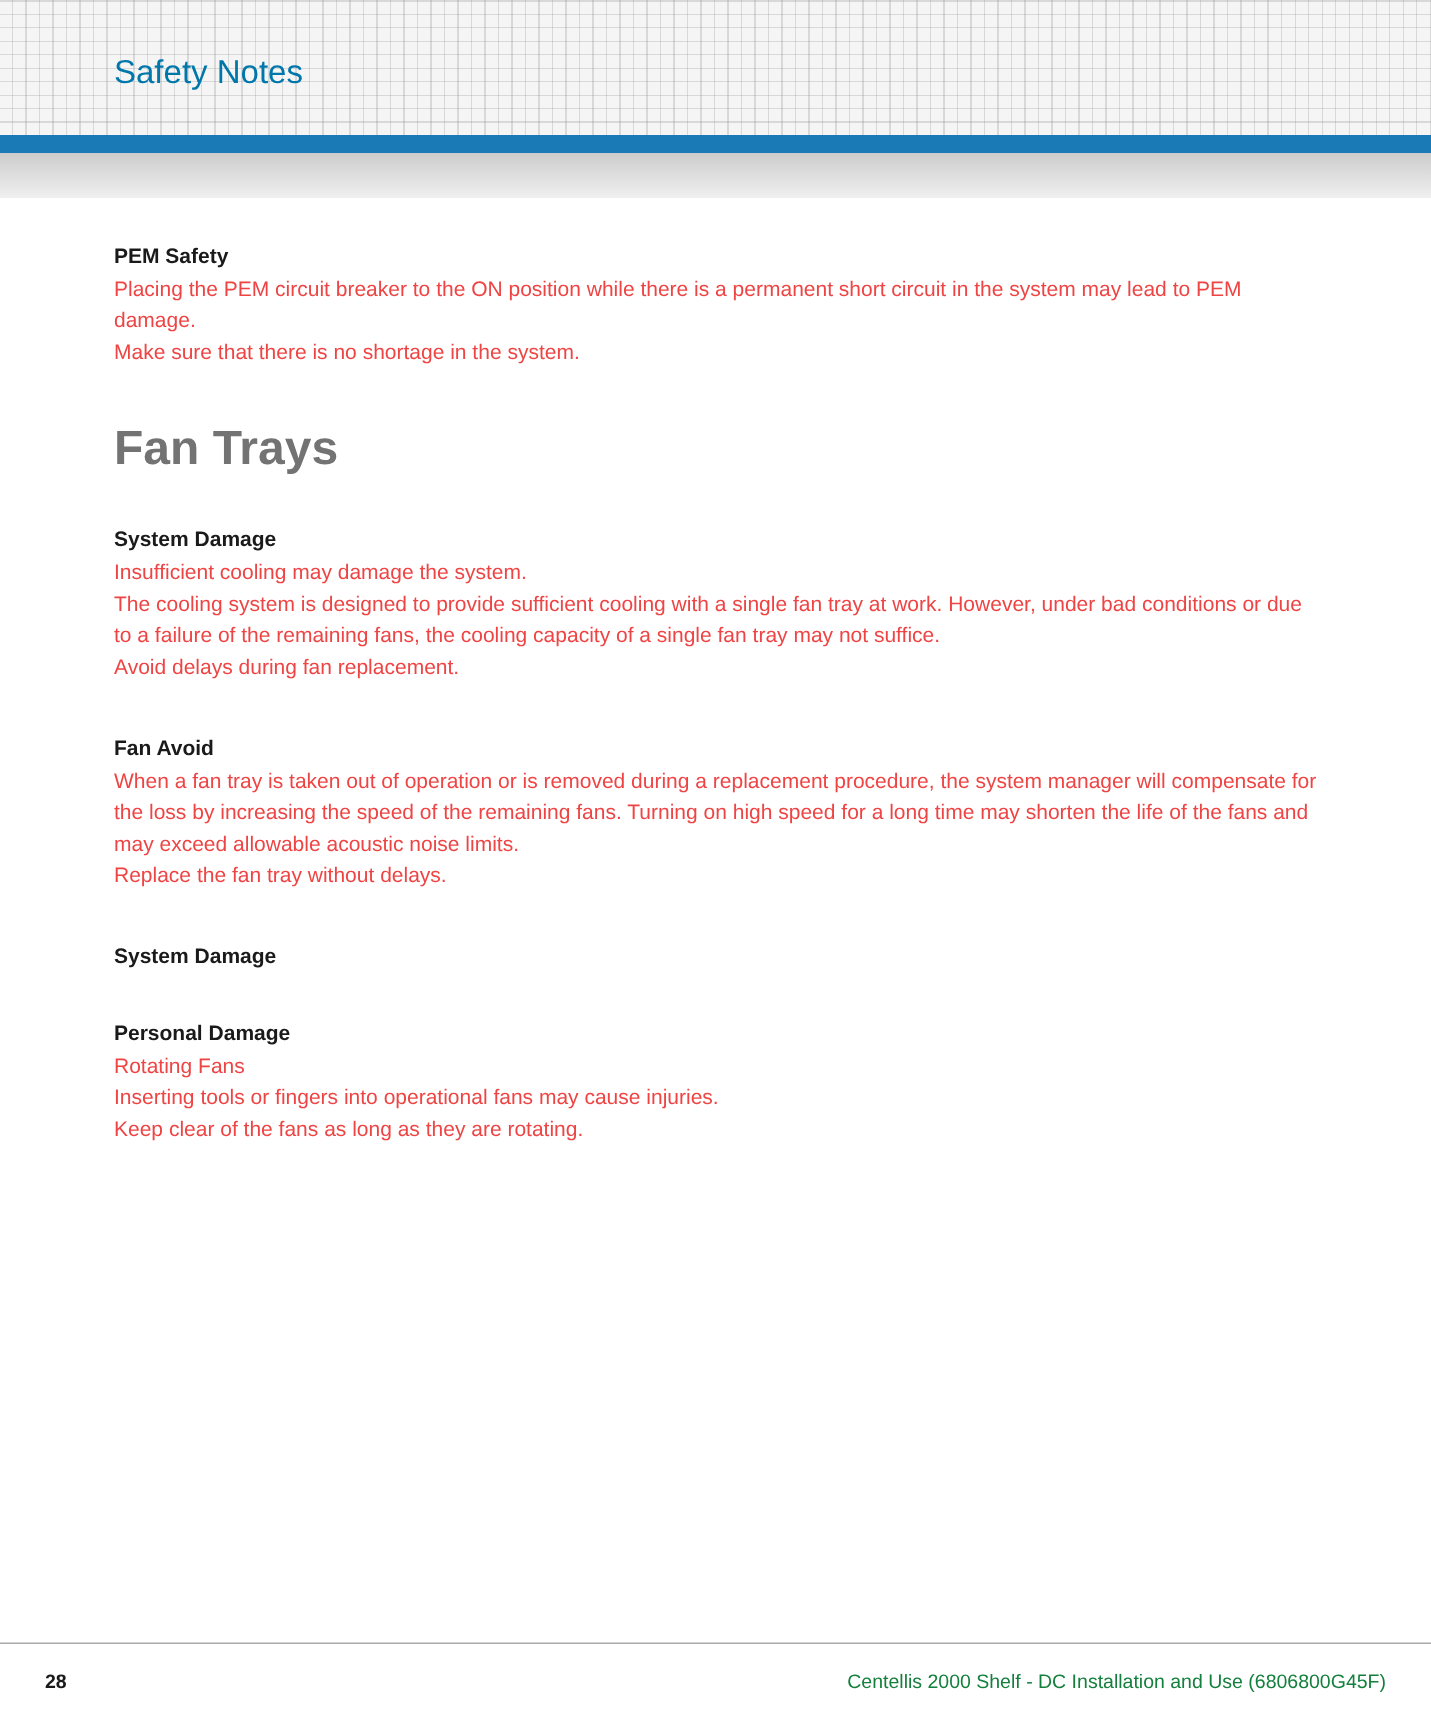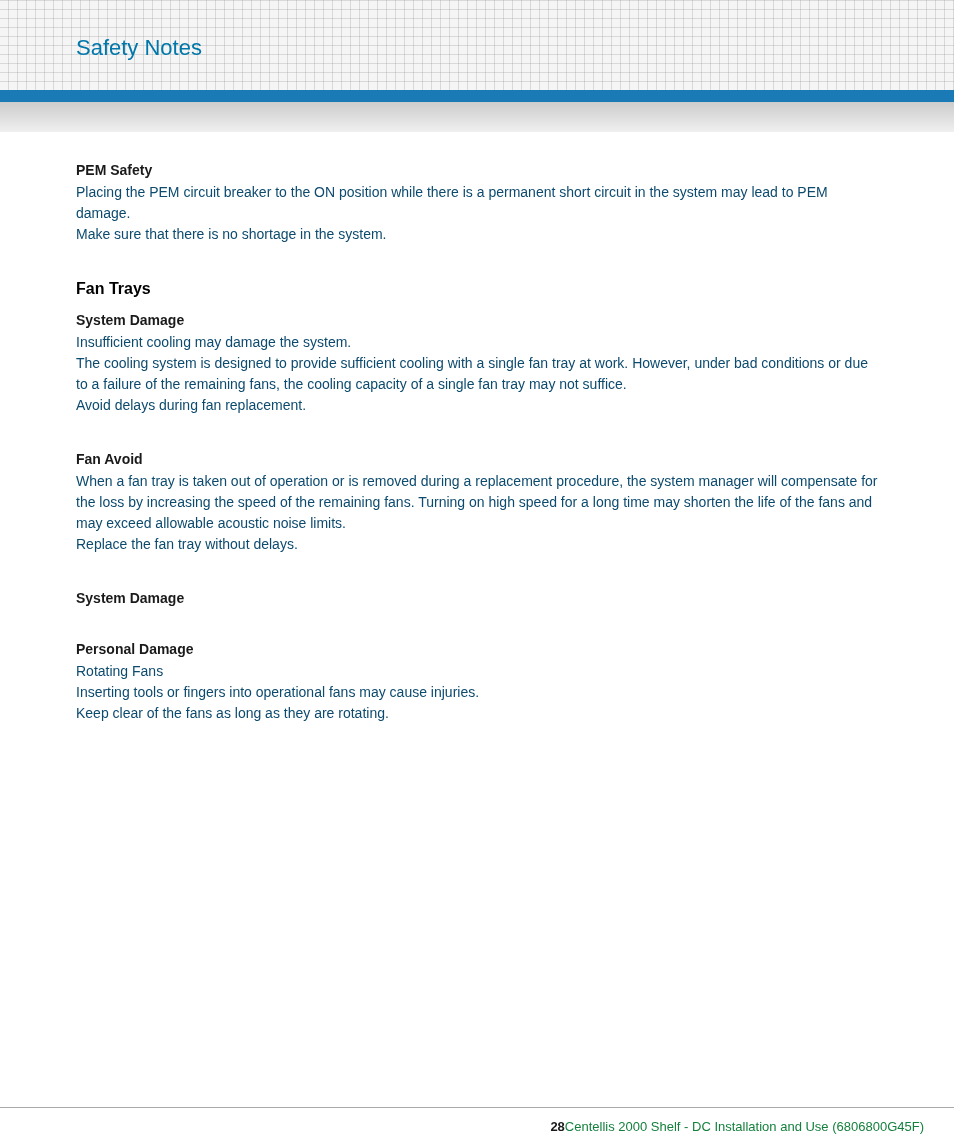--- a/index.html
+++ b/index.html
@@ -89,46 +89,46 @@
 
     .note-title {
       font-weight: bold;
       font-size: 14px;
       margin-bottom: 4px;
     }
 
     .note-body {
       font-size: 14px;
       line-height: 1.5;
-      color: #0c4a6e;
+      color: #ef4444;
     }
 
     .section-heading {
-      font-size: 16px;
+      font-size: 32px;
       font-weight: bold;
-      color: #000000;
+      color: #737373;
       margin-top: 20px;
-      margin-bottom: 14px;
+      margin-bottom: 34px;
     }
 
     .note-block {
       margin-bottom: 35px;
     }
 
     
     .footer {
       position: absolute;
       bottom: 0;
       left: 0;
       right: 0;
-      height: 38px;
+      height: 50px;
       border-top: 1px solid #aaaaaa;
       display: flex;
       align-items: center;
-      justify-content: flex-end;
+      justify-content: space-between;
       padding: 0 30px;
       font-size: 13px;
       color: #1a1a1a;
     }
 
     .footer-page {
       font-weight: bold;
     }
 
     .footer-title {

